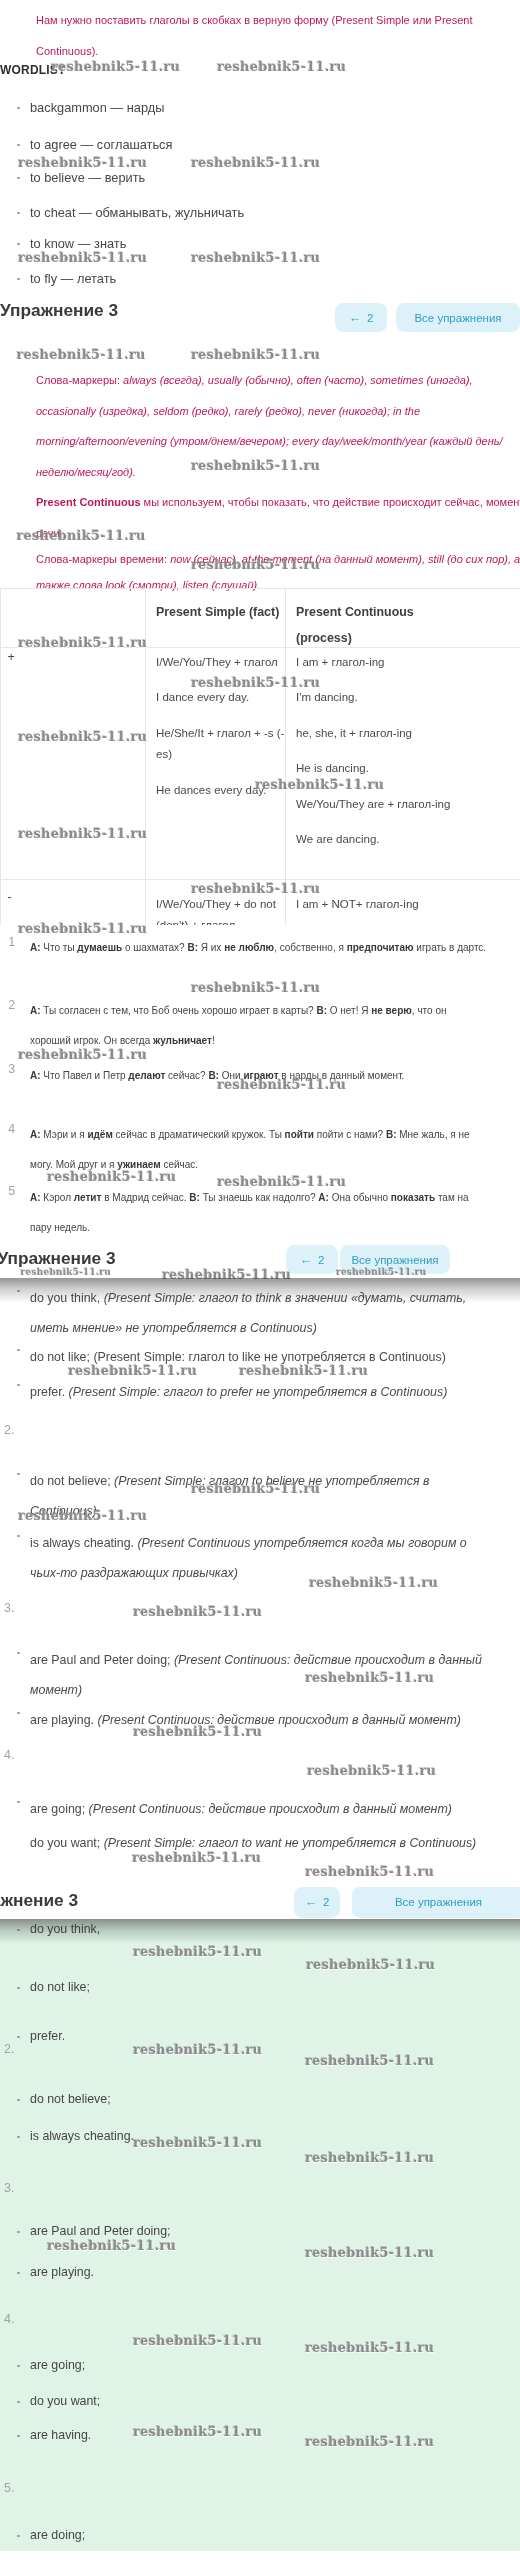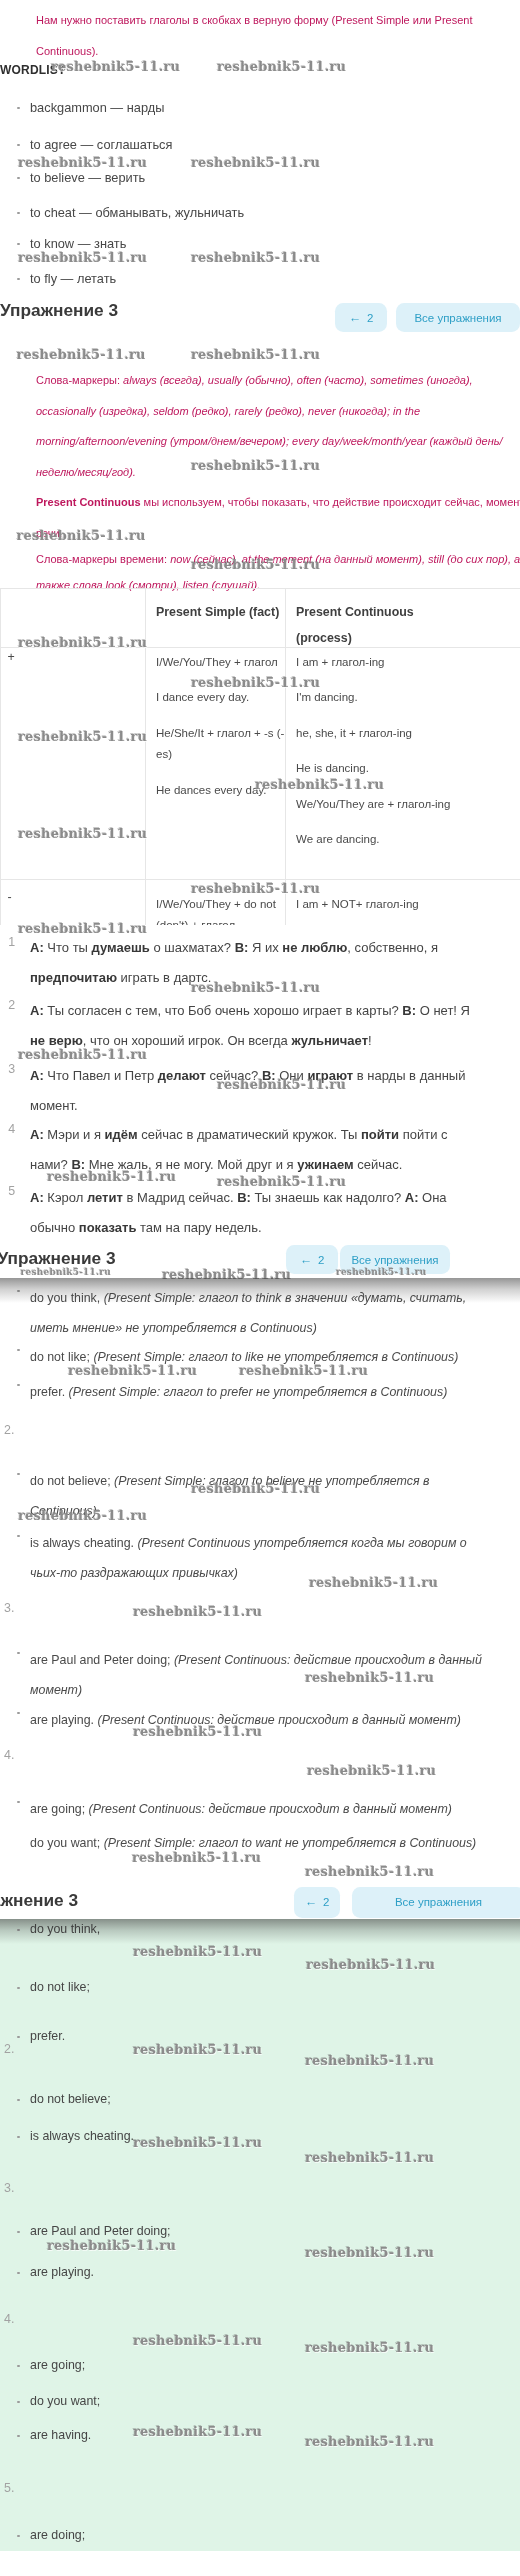--- a/index.html
+++ b/index.html
@@ -10,21 +10,21 @@
   .wl{font-size:12.8px;color:#474747;}
   .wordlist-label{font-weight:700;font-size:12px;color:#2f2f2f;letter-spacing:0.2px;}
   .h2x{font-size:17.3px;font-weight:700;color:#3a3a3a;}
   .btn{position:absolute;background:#ddf1f9;color:#2e9fc6;border-radius:8.2px;
        font-size:11.5px;display:flex;align-items:center;justify-content:center;gap:5.8px;cursor:pointer;}
   .btn .arrow{font-size:12.4px;}
   .num{position:absolute;color:#a2a2a2;font-size:12.4px;}
   .bullet{position:absolute;}
   .bullet::before{content:"";position:absolute;left:-13px;top:6.6px;width:2.5px;height:2.5px;
        border-radius:50%;background:#9b9b9b;}
-  .task{font-size:13px;line-height:30px;color:#454545;}
+  .task{font-size:10px;line-height:30px;color:#454545;}
   .task b, .ans b{font-weight:700;color:#383838;}
   .ans{font-size:12.4px;line-height:30px;color:#4a4a4a;}
   .gitem{font-size:12.4px;color:#464646;}
   .tbl{border-top:0.8px solid #e6e6e6;border-left:0.8px solid #e6e6e6;overflow:hidden;}
   .vline{position:absolute;top:0;bottom:0;width:0.8px;background:#e6e6e6;}
   .hline{position:absolute;left:0;right:0;height:0.8px;background:#e6e6e6;}
   .cellhead{position:absolute;font-weight:700;font-size:12.4px;color:#3f3f3f;line-height:26px;}
   .cell{position:absolute;font-size:11.5px;color:#4a4a4a;}
   .cell-p{margin:0 0 14px;line-height:21.4px;}
   .sign{position:absolute;font-size:12.4px;color:#4a4a4a;}
@@ -159,21 +159,21 @@
   <div class="pos h2x" style="left:-2.5px;top:1248px;">Упражнение 3</div>
   <div class="btn" style="left:286px;top:1245px;width:52px;height:29px;">
     <span class="arrow">←</span>
     <span>2</span>
   </div>
   <div class="btn" style="left:340px;top:1245px;width:110px;height:29px;">Все упражнения</div>
 
   <div class="shade" style="top:1278px;"></div>
 
   <div class="bullet ans" style="left:30px;top:1283px;width:457px;"><span>do you think, </span><span style="font-style: italic;">(Present Simple: глагол to think в значении «думать, считать, иметь мнение» не употребляется в Continuous)</span></div>
-  <div class="bullet ans" style="left:30px;top:1342px;width:457px;"><span>do not like; </span><span style="font-style: italic;">(Present Simple: глагол to like не употребляется в Continuous)</span></div>
+  <div class="bullet ans" style="left:30px;top:1342px;width:457px;"><span>do not like; </span><span style="">(Present Simple: глагол to like не употребляется в Continuous)</span></div>
   <div class="bullet ans" style="left:30px;top:1377px;width:457px;"><span>prefer. </span><span style="font-style: italic;">(Present Simple: глагол to prefer не употребляется в Continuous)</span></div>
   <div class="num" style="left:4.1px;top:1423px;">2.</div>
   <div class="bullet ans" style="left:30px;top:1466px;width:457px;"><span>do not believe; </span><span style="font-style: italic;">(Present Simple: глагол to believe не употребляется в Continuous)</span></div>
   <div class="bullet ans" style="left:30px;top:1528px;width:457px;"><span>is always cheating. </span><span style="font-style: italic;">(Present Continuous употребляется когда мы говорим о чьих-то раздражающих привычках)</span></div>
   <div class="num" style="left:4.1px;top:1601px;">3.</div>
   <div class="bullet ans" style="left:30px;top:1645px;width:457px;"><span>are Paul and Peter doing; </span><span style="font-style: italic;">(Present Continuous: действие происходит в данный момент)</span></div>
   <div class="bullet ans" style="left:30px;top:1705px;width:457px;"><span>are playing. </span><span style="font-style: italic;">(Present Continuous: действие происходит в данный момент)</span></div>
   <div class="num" style="left:4.1px;top:1748px;">4.</div>
   <div class="bullet ans" style="left:30px;top:1794px;width:457px;"><span>are going; </span><span style="font-style: italic;">(Present Continuous: действие происходит в данный момент)</span></div>
   <div class="bullet ans" style="left:30px;top:1828px;width:457px;height:38px;overflow:hidden;"><span>do you want; </span><span style="font-style: italic;">(Present Simple: глагол to want не употребляется в Continuous)</span></div>

